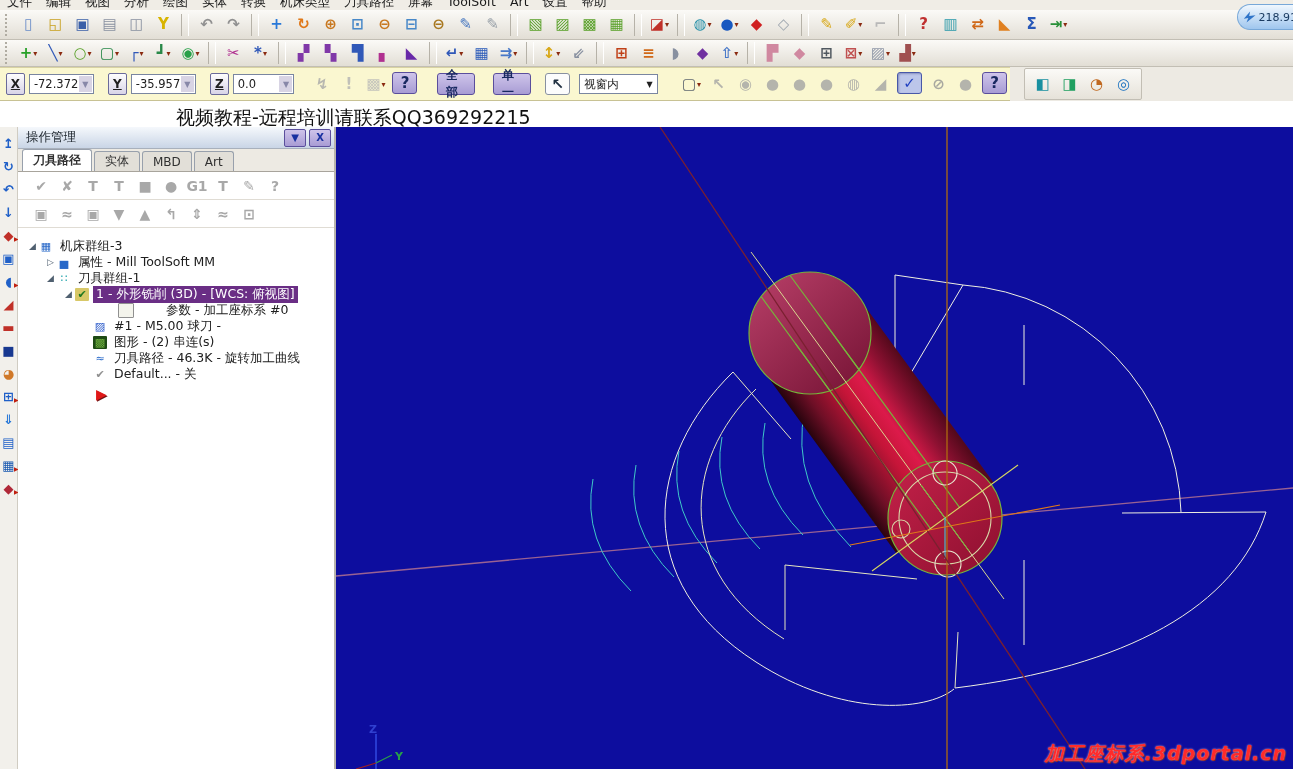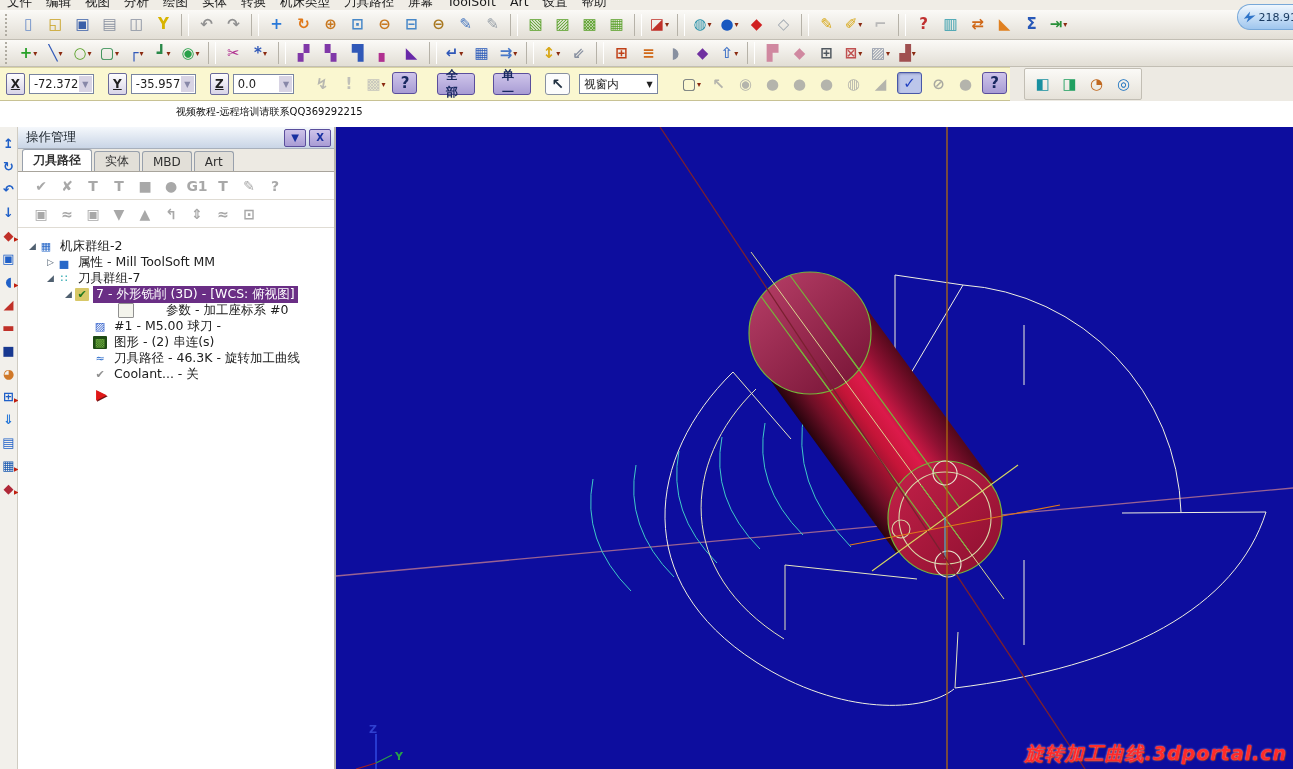--- a/index.html
+++ b/index.html
@@ -31,21 +31,21 @@
          font-size:8px;display:flex;align-items:center;justify-content:center;}
   .pbtn{min-width:22px;height:22px;background:linear-gradient(#CEC4EA,#A89CD4);border:1px solid #5A4E9C;border-radius:3px;
         display:inline-flex;align-items:center;justify-content:center;font-size:12px;font-weight:bold;color:#182860;
         margin:0 3px;padding:0 8px;box-sizing:border-box;}
   .pressed{background:#BCC6EA;border:1px solid #4858A8;box-shadow:inset 1px 1px 2px #8890C0;}
   .wbtn{background:#FCFCFC;border:1px solid #8890A0;}
   #verifybar{height:30px;background:linear-gradient(#FBFAF7,#E6E2D9);border:1px solid #C2BEB4;border-radius:2px;
              display:flex;align-items:center;margin-left:14px;padding:0 4px;}
   
   #banner{position:absolute;left:0;top:101px;width:1293px;height:26px;background:#FFFFFF;border-bottom:1px solid #9A9A9A;}
-  #banner span{position:absolute;left:176px;top:4px;font-size:10px;color:#101010;}
+  #banner span{position:absolute;left:176px;top:4px;font-size:19px;color:#101010;}
   
   #speed{position:absolute;top:4px;right:0;width:56px;height:26px;border-radius:13px 0 0 13px;
          background:linear-gradient(#F0F7FE,#9FC6EE);border:1px solid #78A8D8;border-right:none;
          display:flex;align-items:center;z-index:50;padding-left:4px;box-sizing:border-box;}
   #speed .num{font-size:11px;color:#1A3A60;margin-left:2px;white-space:nowrap;overflow:hidden;}
   
   #main{position:absolute;left:0;top:127px;width:1293px;height:642px;}
   #leftbar{position:absolute;left:0;top:0;width:18px;height:642px;background:#F2F0EB;border-right:1px solid #D0CCC2;
            display:flex;flex-direction:column;align-items:center;padding-top:8px;box-sizing:border-box;}
   .ltbtn{width:16px;height:16px;display:flex;align-items:center;justify-content:center;margin-bottom:7px;position:relative;flex:0 0 auto;}
@@ -559,36 +559,36 @@
           <span class="glyph" style="color: rgb(168, 168, 168);">≈</span>
         </span>
         <span class="obtn">
           <span class="glyph" style="color: rgb(168, 168, 168);">⊡</span>
         </span>
       </div>
     <div id="tree">
         <div class="trow" style="padding-left: 2px;">
           <span class="texp">◢</span>
           <span class="ticon" style="color: rgb(40, 104, 200);">▦</span>
-          <span class="tlabel">机床群组-2</span>
+          <span class="tlabel">机床群组-3</span>
         </div>
         <div class="trow" style="padding-left: 20px;">
           <span class="texp">▷</span>
           <span class="ticon" style="color: rgb(40, 104, 200);">▅</span>
           <span class="tlabel">属性 - Mill ToolSoft MM</span>
         </div>
         <div class="trow" style="padding-left: 20px;">
           <span class="texp">◢</span>
           <span class="ticon" style="color: rgb(24, 160, 168);">∷</span>
-          <span class="tlabel">刀具群组-7</span>
+          <span class="tlabel">刀具群组-1</span>
         </div>
         <div class="trow sel" style="padding-left: 38px;">
           <span class="texp">◢</span>
           <span class="ticon" style="color: rgb(32, 120, 32); background: rgb(216, 200, 104);">✔</span>
-          <span class="tlabel">7 - 外形铣削 (3D) - [WCS: 俯视图]</span>
+          <span class="tlabel">1 - 外形铣削 (3D) - [WCS: 俯视图]</span>
         </div>
         <div class="trow" style="padding-left: 56px; gap: 25px;">
           <span class="texp"></span>
           <span class="ticon" style="color: rgb(128, 128, 128); background: rgb(244, 244, 236); border: 1px solid rgb(144, 144, 144);"></span>
           <span class="tlabel">参数 - 加工座标系 #0</span>
         </div>
         <div class="trow" style="padding-left: 56px;">
           <span class="texp"></span>
           <span class="ticon" style="color: rgb(40, 88, 200);">▨</span>
           <span class="tlabel">#1 - M5.00 球刀 -</span>
@@ -599,21 +599,21 @@
           <span class="tlabel">图形 - (2) 串连(s)</span>
         </div>
         <div class="trow" style="padding-left: 56px;">
           <span class="texp"></span>
           <span class="ticon" style="color: rgb(40, 104, 200);">≈</span>
           <span class="tlabel">刀具路径 - 46.3K - 旋转加工曲线</span>
         </div>
         <div class="trow" style="padding-left: 56px;">
           <span class="texp"></span>
           <span class="ticon" style="color: rgb(144, 144, 144);">✔</span>
-          <span class="tlabel">Coolant... - 关</span>
+          <span class="tlabel">Default... - 关</span>
         </div>
       </div>
     <div id="insarrow">▶</div>
   </div>
 
   <div id="viewport">
     <svg width="957" height="642" viewBox="0 0 957 642">
       <defs>
         <linearGradient id="bodyGrad" gradientUnits="userSpaceOnUse" x1="425" y1="241" x2="523" y2="171">
           <stop offset="0" stop-color="#24030C"></stop>
@@ -689,15 +689,15 @@
       <line x1="514" y1="418" x2="724" y2="378" stroke="#E07818" stroke-width="1.2"></line>
 
       <g>
         <line x1="40" y1="642" x2="40" y2="607" stroke="#3048E0" stroke-width="1.5"></line>
         <line x1="40" y1="636" x2="56" y2="628" stroke="#28A048" stroke-width="1.2"></line>
         <line x1="40" y1="636" x2="20" y2="642" stroke="#A02020" stroke-width="1.2"></line>
         <text x="33" y="606" fill="#3040D0" font-size="11" font-weight="bold">Z</text>
         <text x="59" y="633" fill="#28A048" font-size="11" font-weight="bold">Y</text>
       </g>
     </svg>
-    <div id="watermark">旋转加工曲线.3dportal.cn</div>
+    <div id="watermark">加工座标系.3dportal.cn</div>
   </div>
 </div>
 
 </body></html>

